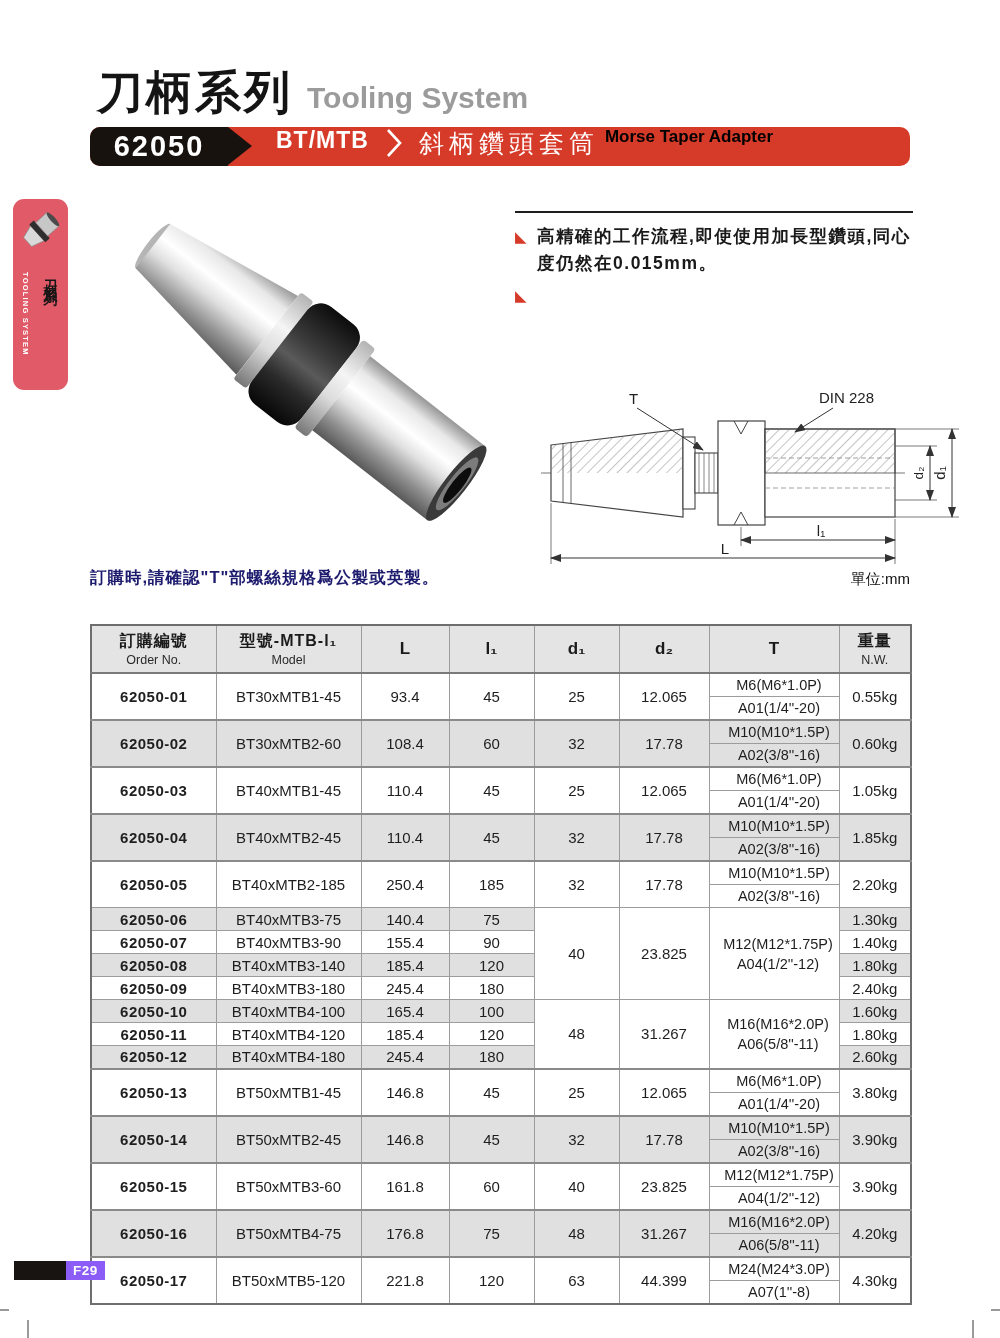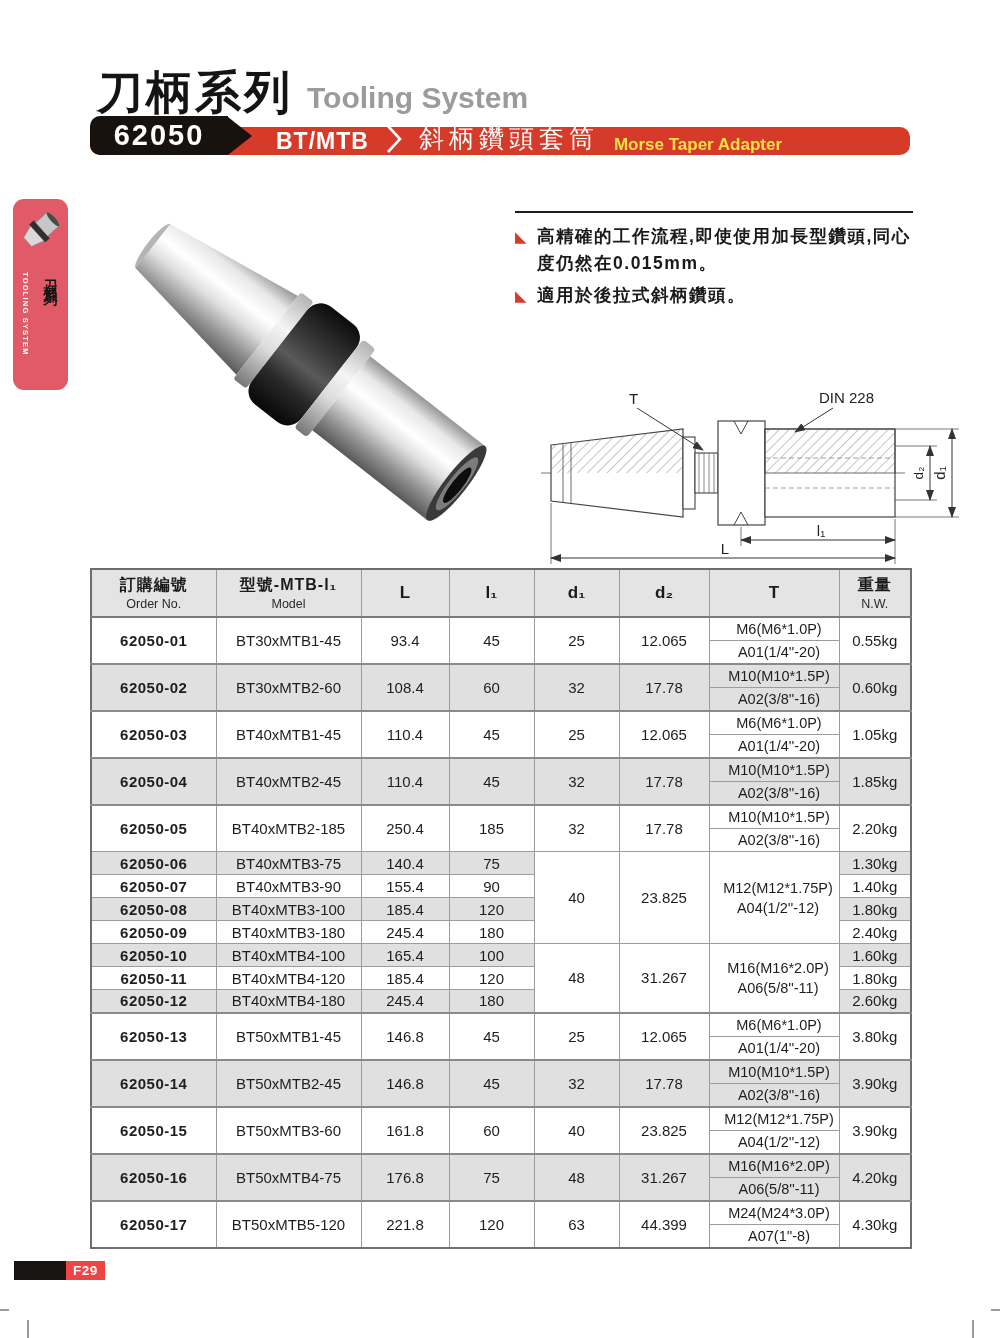--- a/index.html
+++ b/index.html
@@ -5,31 +5,31 @@
   html,body{margin:0;padding:0;background:#fff;}
   .page{position:relative;width:1000px;height:1338px;background:#ffffff;overflow:hidden;
         font-family:"Liberation Sans","DejaVu Sans",sans-serif;}
 
   
   .title{position:absolute;left:97px;top:62px;display:flex;align-items:baseline;}
   .title-cjk{font-size:46px;font-weight:bold;color:#141414;letter-spacing:3px;}
   .title-en{font-size:30px;font-weight:bold;color:#9b9b9b;margin-left:14px;}
 
   
-  .banner{position:absolute;left:90px;top:127px;width:820px;height:28px;background:#d63a28;
-          border-radius:10px;display:flex;align-items:flex-end;}
+  .banner{position:absolute;left:90px;top:127px;width:820px;height:39px;background:#d63a28;
+          border-radius:10px;display:flex;align-items:flex-start;}
   .badge{width:138px;height:39px;background:#18120e;border-radius:10px 0 0 10px;
          display:flex;align-items:center;justify-content:center;flex:0 0 auto;}
   .badge-code{font-size:29px;font-weight:bold;color:#fff;letter-spacing:2px;}
   .badge-arrow{width:0;height:0;border-top:19.5px solid transparent;border-bottom:19.5px solid transparent;
                border-left:24px solid #18120e;flex:0 0 auto;}
   .series{font-size:23px;font-weight:bold;color:#fff;margin-left:24px;letter-spacing:1px;}
   .chev{margin-left:16px;flex:0 0 auto;}
   .name-cjk{font-size:25px;color:#fff;margin-left:14px;letter-spacing:5px;}
-  .name-en{font-size:17px;font-weight:bold;color:#fde047;margin-left:15px;}
+  .name-en{font-size:17px;font-weight:bold;color:#000000;margin-left:6px;}
 
   
   .side-tab{position:absolute;left:13px;top:199px;width:55px;height:191px;background:#e05a68;border-radius:11px;}
   .tab-icon{position:absolute;left:7px;top:5px;}
   .tab-cjk{position:absolute;right:8px;top:70px;writing-mode:vertical-rl;text-orientation:upright;
            font-size:14px;font-weight:bold;color:#161616;letter-spacing:4px;}
   .tab-en{position:absolute;left:8px;top:73px;writing-mode:vertical-rl;
           font-size:7.5px;font-weight:bold;color:#fff;letter-spacing:1.2px;}
 
   
@@ -46,21 +46,21 @@
   .feat-list{list-style:none;margin:10px 0 0 0;padding:0;}
   .feat-list li{display:flex;gap:9px;font-size:17.5px;font-weight:bold;color:#1a1a1a;
                 line-height:1.55;letter-spacing:1.5px;margin-bottom:5px;}
   .tri{color:#d63a28;font-size:15px;line-height:1.8;flex:0 0 auto;}
 
   
   .order-note{position:absolute;left:90px;top:567px;font-size:16.5px;font-weight:bold;color:#1d1b6e;letter-spacing:1px;}
   .unit-note{position:absolute;right:90px;top:570px;font-size:15px;color:#111;}
 
   
-  .spec{position:absolute;left:90px;top:568px;width:820px;border-collapse:collapse;table-layout:fixed;
+  .spec{position:absolute;left:90px;top:624px;width:820px;border-collapse:collapse;table-layout:fixed;
         border:2px solid #6e6e6e;}
   .spec th,.spec td{border:1px solid #9c9c9c;padding:0;}
   .spec thead tr{height:48px;}
   .spec th{background:#e4e4e4;border-bottom:2px solid #7a7a7a;vertical-align:middle;}
   .h-cjk{font-size:16px;font-weight:bold;color:#1b1b1b;letter-spacing:1px;}
   .h-en{font-size:12.5px;color:#2a2a2a;font-weight:normal;margin-top:1px;}
   .h-one{font-size:17px;font-weight:bold;color:#1b1b1b;}
   .spec td{text-align:center;font-size:15px;color:#1e1e1e;vertical-align:middle;}
   tr.tall{height:45px;margin-left:40px;} tr.short{height:23px;}
   tr.tall>td{border-top:2px solid #8a8a8a;}
@@ -68,21 +68,21 @@
   .spec td.gmerge{background:#ffffff;}
   td.order{font-weight:bold;letter-spacing:.5px;}
   td.tcell{text-align:center;}
   .split .t-line{height:22px;line-height:22px;padding-left:10px;font-size:14.5px;}
   .split .t-top{border-bottom:1px solid #9c9c9c;}
   .tcell.gmerge .t-line{height:20px;line-height:20px;padding-left:8px;font-size:14.5px;}
 
   
   .page-tab{position:absolute;left:14px;top:1261px;height:19px;display:flex;}
   .pt-black{width:52px;background:#171412;}
-  .pt-red{width:39px;background:#ef4444;color:#fff;font-weight:bold;font-size:13.5px;
+  .pt-red{width:39px;background:#8b5cf6;color:#fff;font-weight:bold;font-size:13.5px;
           display:flex;align-items:center;justify-content:center;letter-spacing:.5px;}
   .cm{position:absolute;background:#9a9a9a;}
 </style>
 </head>
 <body>
 
 <div class="page">
 
   <div class="title">
     <span class="title-cjk">刀柄系列</span>
@@ -154,21 +154,20 @@
 
   <div class="features">
     <div class="feat-rule"></div>
     <ul class="feat-list">
       <li>
         <span class="tri">◣</span>
         <span>高精確的工作流程,即使使用加長型鑽頭,同心度仍然在0.015mm。</span>
       </li>
       <li>
         <span class="tri">◣</span>
-        <span>適用於後拉式斜柄鑽頭。</span>
       </li>
     </ul>
   </div>
 
   <svg class="tech" width="430" height="180" viewBox="0 0 430 180">
     <defs>
       <pattern id="hatch" width="7" height="7" patternUnits="userSpaceOnUse" patternTransform="rotate(45)">
         <line x1="0" y1="0" x2="0" y2="7" stroke="#8a8a8a" stroke-width="1"></line>
       </pattern>
       <marker id="arr" markerWidth="11" markerHeight="8" refX="10" refY="4" orient="auto-start-reverse">
@@ -341,21 +340,21 @@
         </tr>
         <tr class="short">
           <td class="order">62050-07</td>
           <td class="model">BT40xMTB3-90</td>
           <td class="num">155.4</td>
           <td class="num">90</td>
           <td class="num nw">1.40kg</td>
         </tr>
         <tr class="alt short">
           <td class="order">62050-08</td>
-          <td class="model">BT40xMTB3-100</td>
+          <td class="model">BT40xMTB3-140</td>
           <td class="num">185.4</td>
           <td class="num">120</td>
           <td class="num nw">1.80kg</td>
         </tr>
         <tr class="short">
           <td class="order">62050-09</td>
           <td class="model">BT40xMTB3-180</td>
           <td class="num">245.4</td>
           <td class="num">180</td>
           <td class="num nw">2.40kg</td>

